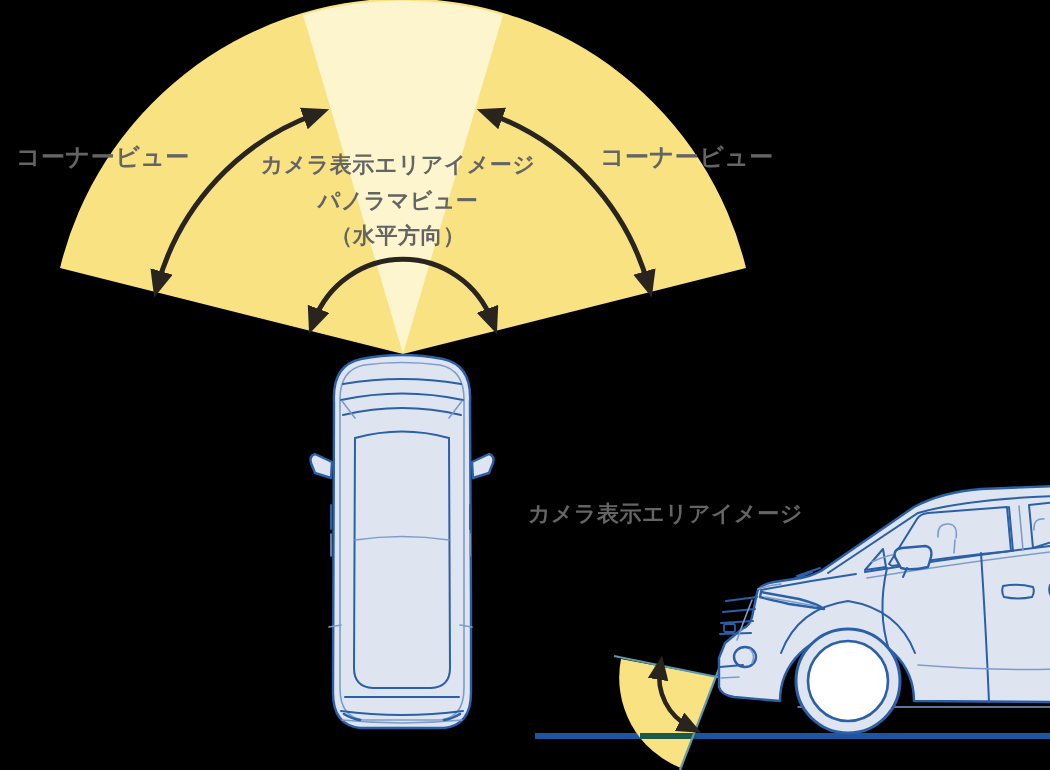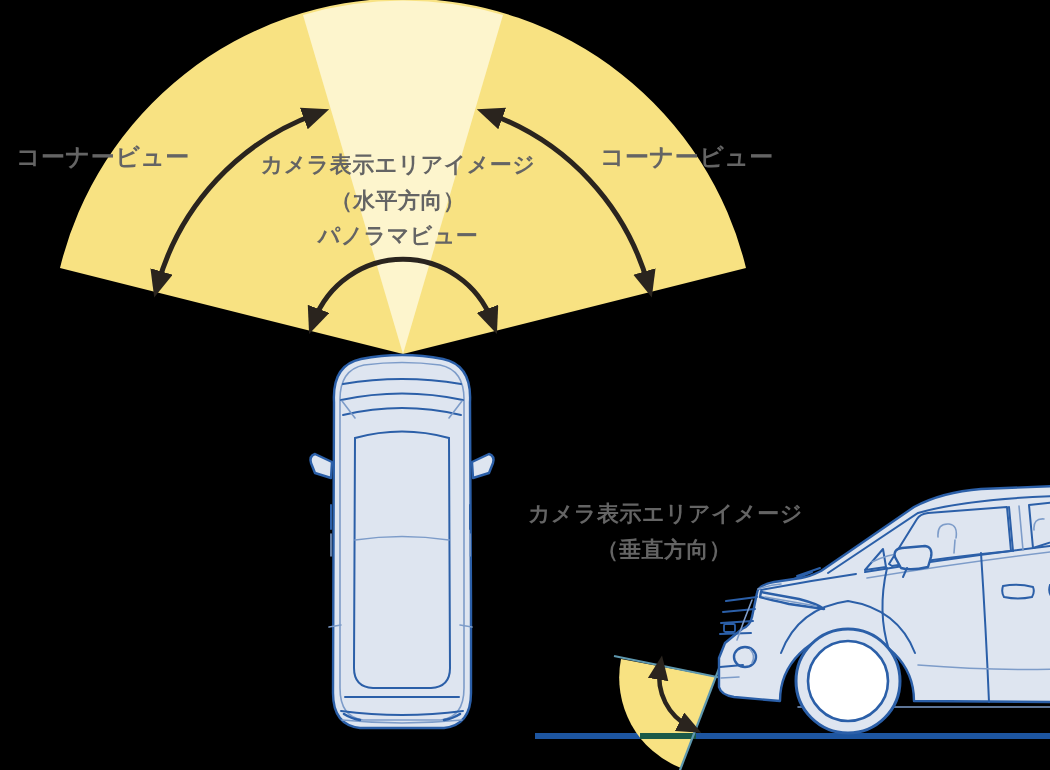--- a/index.html
+++ b/index.html
@@ -113,22 +113,21 @@
       <path class="ln" d="M995,586 Q993,592 996,597 Q1010,600 1024,597 Q1027,592 1025,587 Q1010,583 995,586 M1042,585 Q1040,591 1043,596 L1050,597 L1050,585 Z"></path>
     </g>
   </svg>
 
   <div class="label lbl-corner" style="left:8px;top:139px;width:172px;">コーナービュー</div>
 
   <div class="label lbl-corner" style="left:592px;top:139px;width:168px;">コーナービュー</div>
 
   <div class="label lbl-block" style="left:242px;top:147px;width:296px;">
     <div>カメラ表示エリアイメージ</div>
+    <div>パノラマビュー</div>
     <div>（水平方向）</div>
-    <div>パノラマビュー</div>
   </div>
 
   <div class="label lbl-block" style="left:520px;top:496px;width:272px;">
     <div>カメラ表示エリアイメージ</div>
-    <div>（垂直方向）</div>
   </div>
 
 </div>
 
 </body></html>

